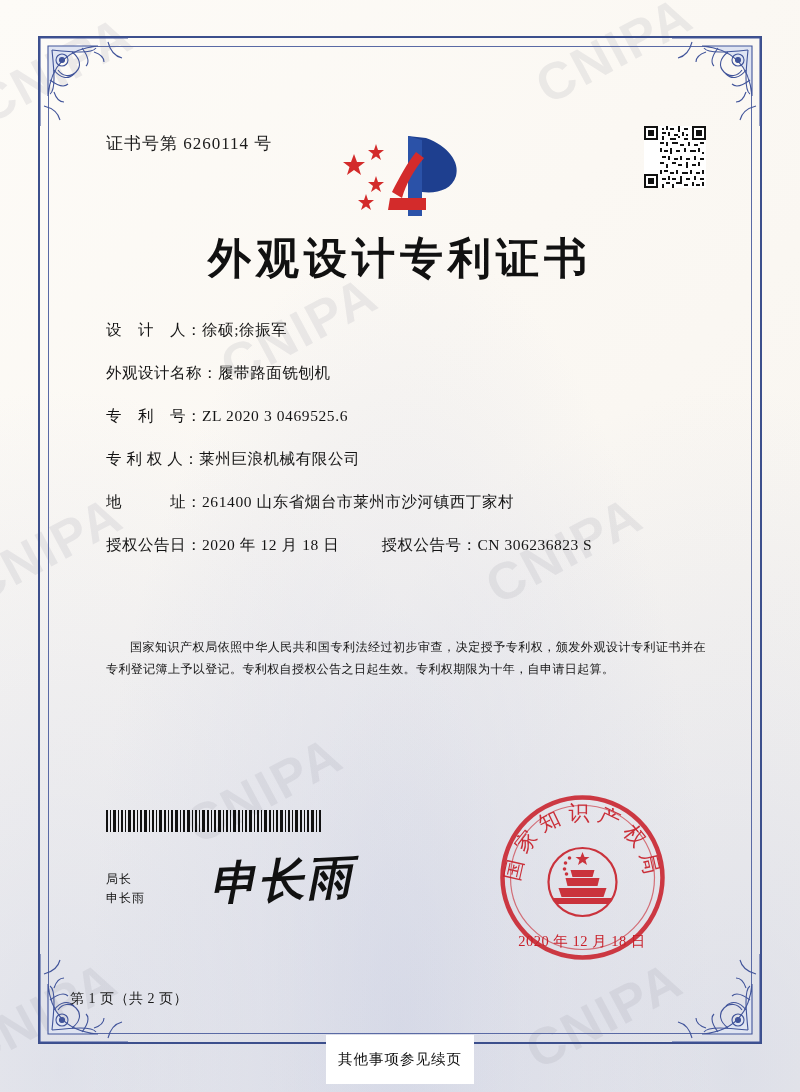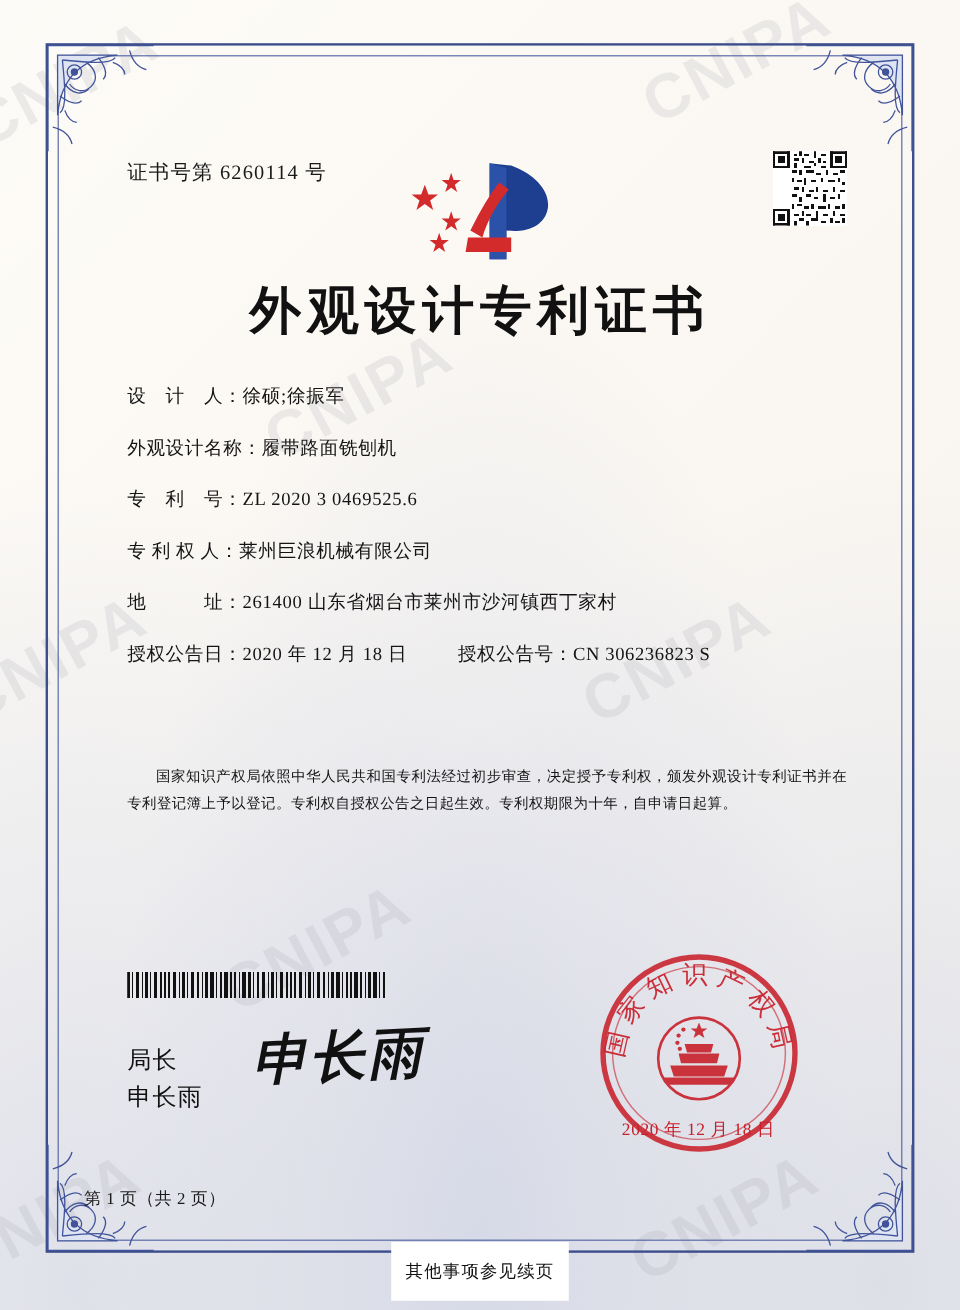--- a/index.html
+++ b/index.html
@@ -172,25 +172,24 @@
     top: 740px;
     width: 218px;
     height: 22px;
   }
   .barcode svg { display:block; width:100%; height:100%; }
 
   .signature-block {
     position: absolute;
     left: 36px;
     top: 800px;
-    font-size: 20px;
+    font-size: 12px;
     line-height: 1.55;
     color: #111;
     letter-spacing: 1px;
-    font-family: Liberation Mono, monospace;
   }
 
   .handwriting {
     position: absolute;
     left: 140px;
     top: 780px;
     font-family: "DejaVu Serif", serif;
     font-size: 46px;
     font-style: italic;
     font-weight: bold;

